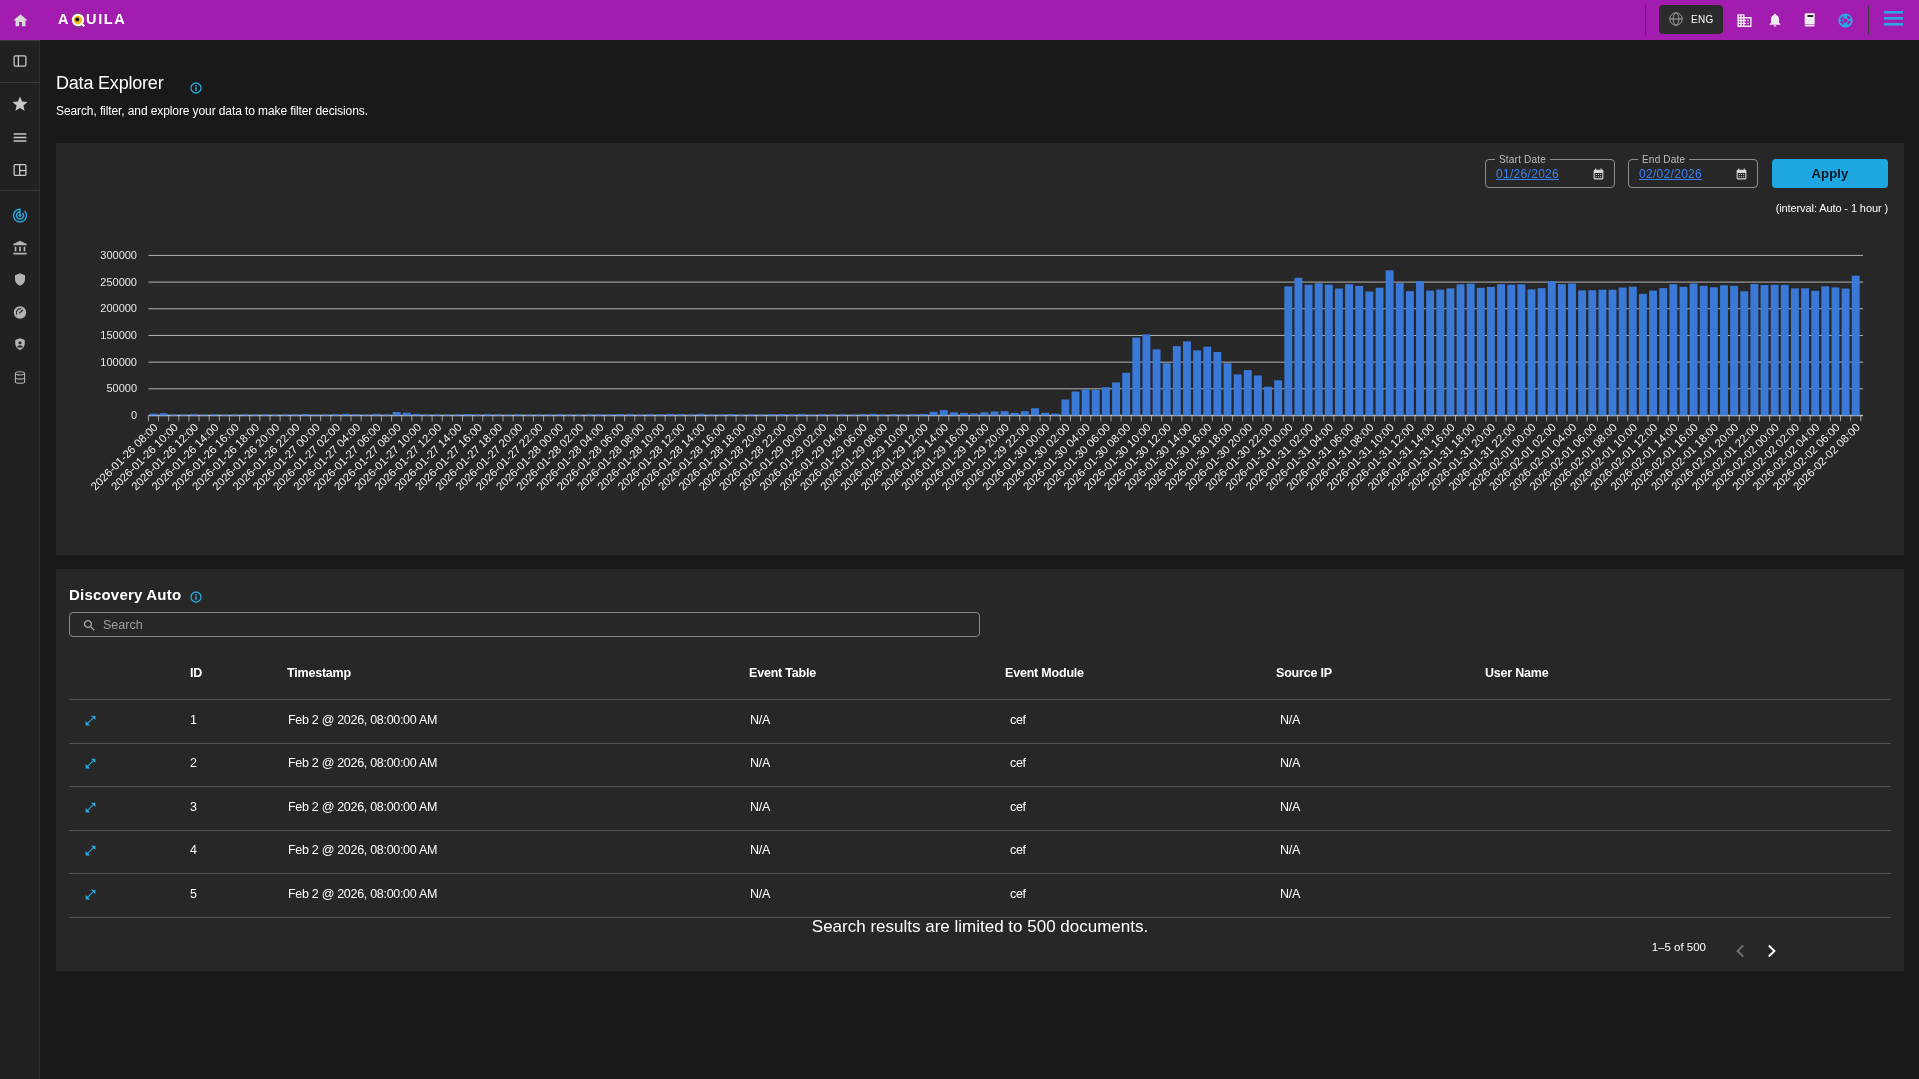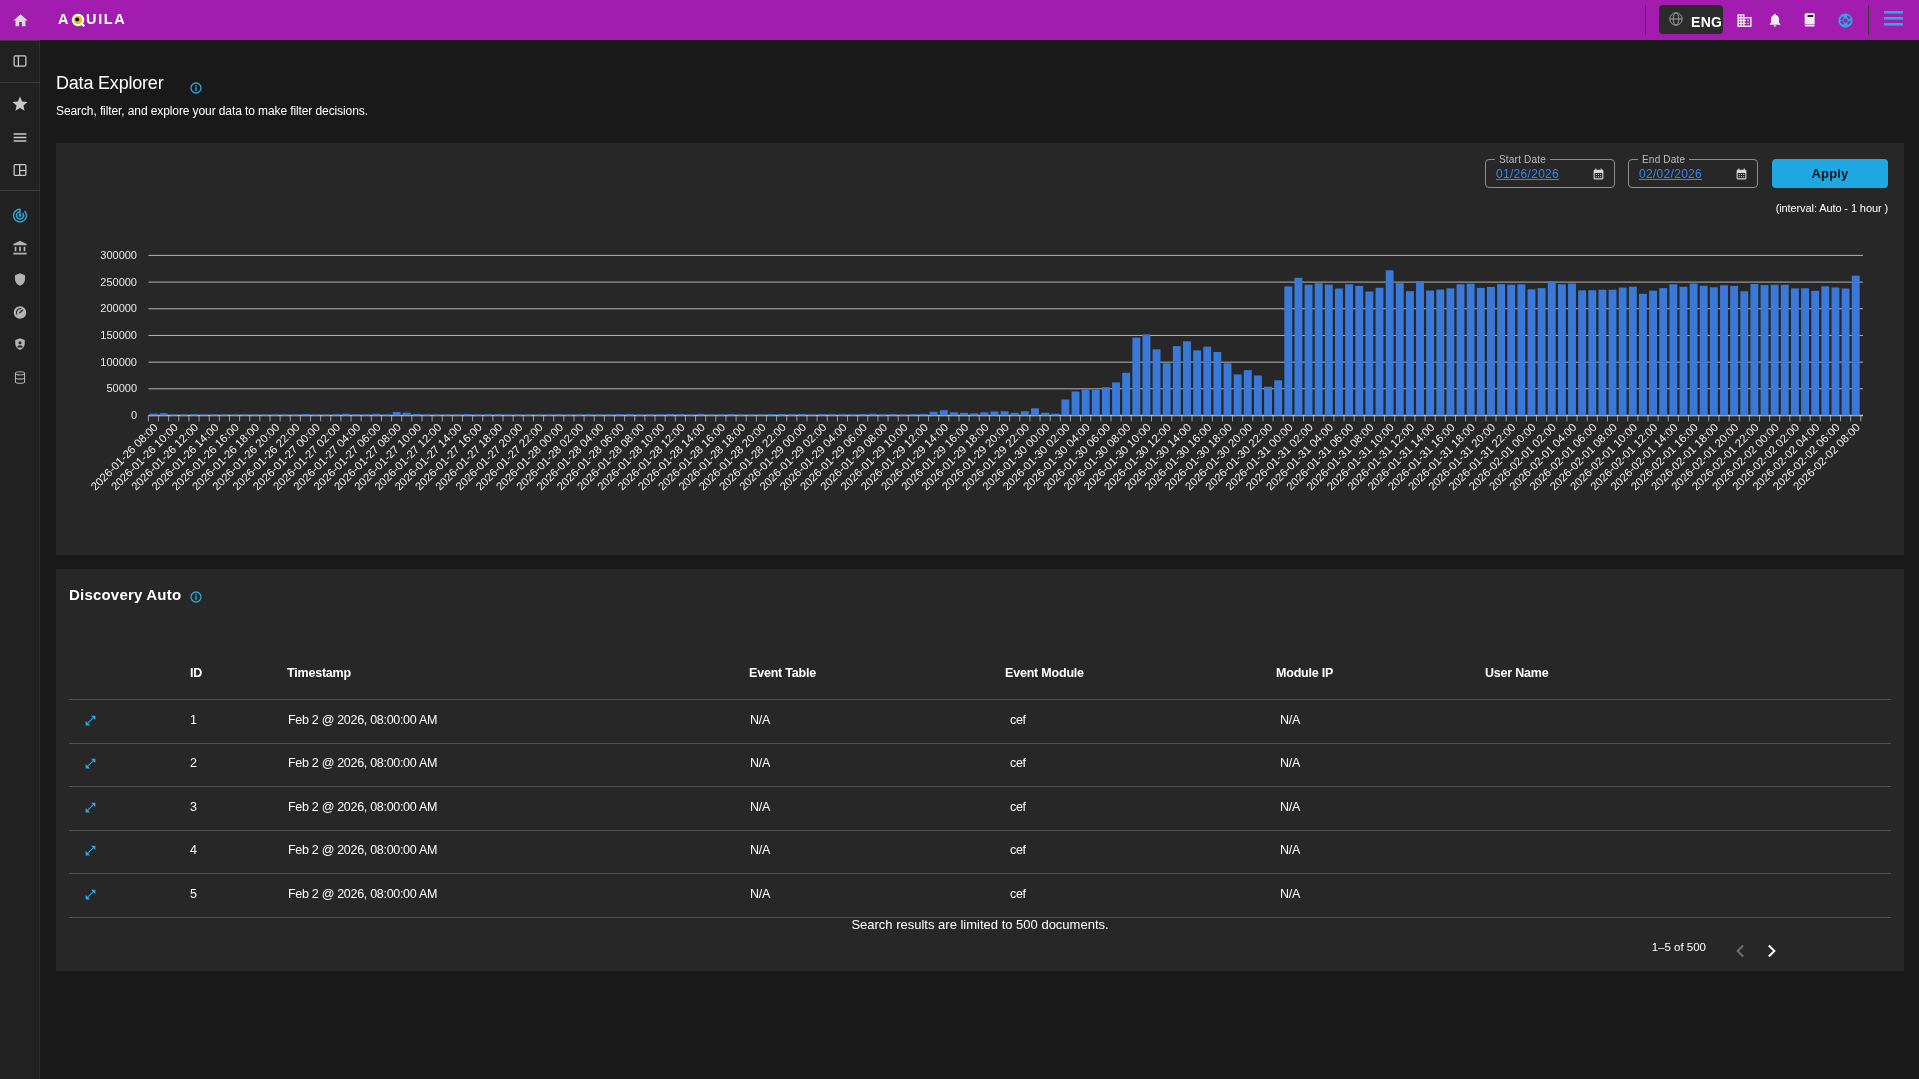--- a/index.html
+++ b/index.html
@@ -30,21 +30,21 @@
   color:rgba(0,0,0,.87); letter-spacing:.2px; }
 #interval { position:absolute; right:16px; top:59px; font-size:11px; color:#fff; letter-spacing:-.1px; }
 h1 { position:absolute; left:56px; top:73px; font-size:18px; font-weight:normal; letter-spacing:-.2px; }
 #subtitle { position:absolute; left:56px; top:104px; font-size:12px; letter-spacing:-.1px; }
 #dt-title { position:absolute; font-size:15px; font-weight:bold; letter-spacing:.2px; }
 #searchbox { position:absolute; left:13px; top:43px; width:911px; height:25px; border:1px solid #8a8a8a;
   border-radius:4px; }
 .hdr { position:absolute; font-size:12.5px; font-weight:bold; letter-spacing:-.2px; }
 .cell { position:absolute; font-size:12.5px; letter-spacing:-.3px; }
 .rowline { position:absolute; left:13px; width:1822px; height:1px; background:#515151; }
-#footnote { position:absolute; left:0; width:1848px; text-align:center; top:348px; font-size:13px; }
+#footnote { position:absolute; left:0; width:1848px; text-align:center; top:348px; font-size:17px; }
 #pager { position:absolute; top:372px; right:198px; font-size:11.5px; }
 </style></head>
 <body>
 <div id="topbar">
   <div id="logo">A<svg width="16" height="16" viewBox="0 0 16 16" style="vertical-align:-3.5px">
         <path d="M13.2 2.8 A7.6 7.6 0 0 0 2.9 3.4" stroke="#5a5a5a" stroke-width="1" fill="none"></path>
         <path d="M2.8 13.2 A7.6 7.6 0 0 0 13.4 12.4" stroke="#5a5a5a" stroke-width="1" fill="none"></path>
         <circle cx="8" cy="8" r="6.2" fill="#ffffff"></circle>
         <circle cx="8" cy="8" r="4.35" fill="#f3c11c"></circle>
         <circle cx="7.2" cy="7.4" r="2.0" fill="#0c0c0c"></circle>
@@ -52,21 +52,21 @@
       </svg>UILA</div>
   <div class="tsep" style="left:1645px"></div>
   <div id="langchip">
     <span class="abs" style="left:9px;top:6px"><svg width="16" height="16" viewBox="0 0 24 24" style="">
           <g fill="none" stroke="#9c9fa3" stroke-width="1.5">
             <circle cx="12" cy="12" r="9.3"></circle>
             <ellipse cx="12" cy="12" rx="4.2" ry="9.3"></ellipse>
             <line x1="2.7" y1="12" x2="21.3" y2="12"></line>
           </g>
         </svg></span>
-    <span class="abs" style="left:32px;top:9px;font-size:14px;font-weight:bold;letter-spacing:.3px">ENG</span>
+    <span class="abs" style="left:32px;top:9px;font-size:10px;font-weight:normal;letter-spacing:.3px">ENG</span>
   </div>
   <span class="ticon" style="left:1736px"><svg width="17" height="17" viewBox="0 0 24 24" style="">
         <path fill="#ededed" d="M12 7V3H2v18h20V7H12zM6 19H4v-2h2v2zm0-4H4v-2h2v2zm0-4H4V9h2v2zm0-4H4V5h2v2zm4 12H8v-2h2v2zm0-4H8v-2h2v2zm0-4H8V9h2v2zm0-4H8V5h2v2zm10 12h-8v-2h2v-2h-2v-2h2v-2h-2V9h8v10zm-2-8h-2v2h2v-2zm0 4h-2v2h2v-2z"></path>
       </svg></span>
   <span class="ticon" style="left:1767px"><svg width="16" height="16" viewBox="0 0 24 24" style="">
         <path fill="#ededed" d="M12 22c1.1 0 2-.9 2-2h-4c0 1.1.9 2 2 2zm6-6v-5c0-3.07-1.64-5.64-4.5-6.32V4c0-.83-.67-1.5-1.5-1.5s-1.5.67-1.5 1.5v.68C7.63 5.36 6 7.92 6 11v5l-2 2v1h16v-1l-2-2z"></path>
       </svg></span>
   <span class="ticon" style="left:1802px"><svg width="16" height="16" viewBox="0 0 24 24" style="">
         <path fill="#ededed" d="M6 2h12c.55 0 1 .45 1 1v14.6c0 .55-.45 1-1 1H6c-1.1 0-2-.9-2-2V4c0-1.1.9-2 2-2z"></path>
         <rect x="8.2" y="4.6" width="8.6" height="2.9" fill="#212121"></rect>
@@ -611,25 +611,31 @@
 </svg>
 </div>
 
 <div id="panel-table">
   <div id="dt-title" style="left:13px;top:17px">Discovery Auto</div>
   <span class="abs" style="left:134px;top:20px"><svg width="12" height="12" viewBox="0 0 24 24">
         <circle cx="12" cy="12" r="10" fill="none" stroke="#2aa9e0" stroke-width="2.6"></circle>
         <circle cx="12" cy="7.6" r="1.7" fill="#2aa9e0"></circle>
         <rect x="10.5" y="10.6" width="3" height="7" fill="#2aa9e0"></rect>
       </svg></span>
+  <div id="searchbox">
+    <span class="abs" style="left:12px;top:5px"><svg width="15" height="15" viewBox="0 0 24 24" style="">
+          <path fill="#ababab" d="M15.5 14h-.79l-.28-.27C15.41 12.59 16 11.11 16 9.5 16 5.91 13.09 3 9.5 3S3 5.91 3 9.5 5.91 16 9.5 16c1.61 0 3.09-.59 4.23-1.57l.27.28v.79l5 4.99L20.49 19l-4.99-5zm-6 0C7.01 14 5 11.99 5 9.5S7.01 5 9.5 5 14 7.01 14 9.5 11.99 14 9.5 14z"></path>
+        </svg></span>
+    <span class="abs" style="left:33px;top:5px;font-size:12.5px;color:#9e9e9e">Search</span>
+  </div>
   <div class="hdr" style="top:97px;left:134px">ID</div>
   <div class="hdr" style="top:97px;left:231px">Timestamp</div>
   <div class="hdr" style="top:97px;left:693px">Event Table</div>
   <div class="hdr" style="top:97px;left:949px">Event Module</div>
-  <div class="hdr" style="top:97px;left:1220px">Module IP</div>
+  <div class="hdr" style="top:97px;left:1220px">Source IP</div>
   <div class="hdr" style="top:97px;left:1429px">User Name</div>
   <div class="rowline" style="top:130px"></div>
 
   <div class="rowline" style="top:173.5px"></div>
   <div class="cell icon" style="top:144.8px;left:28px"><svg width="13" height="13" viewBox="0 0 24 24" style="">
         <path fill="#2aa9e0" d="M21 11V3h-8l3.29 3.29-10 10L3 13v8h8l-3.29-3.29 10-10L21 11z"></path>
       </svg></div>
   <div class="cell" style="top:143.8px;left:134px">1</div>
   <div class="cell" style="top:143.8px;left:232px">Feb 2 @ 2026, 08:00:00 AM</div>
   <div class="cell" style="top:143.8px;left:694px">N/A</div>

